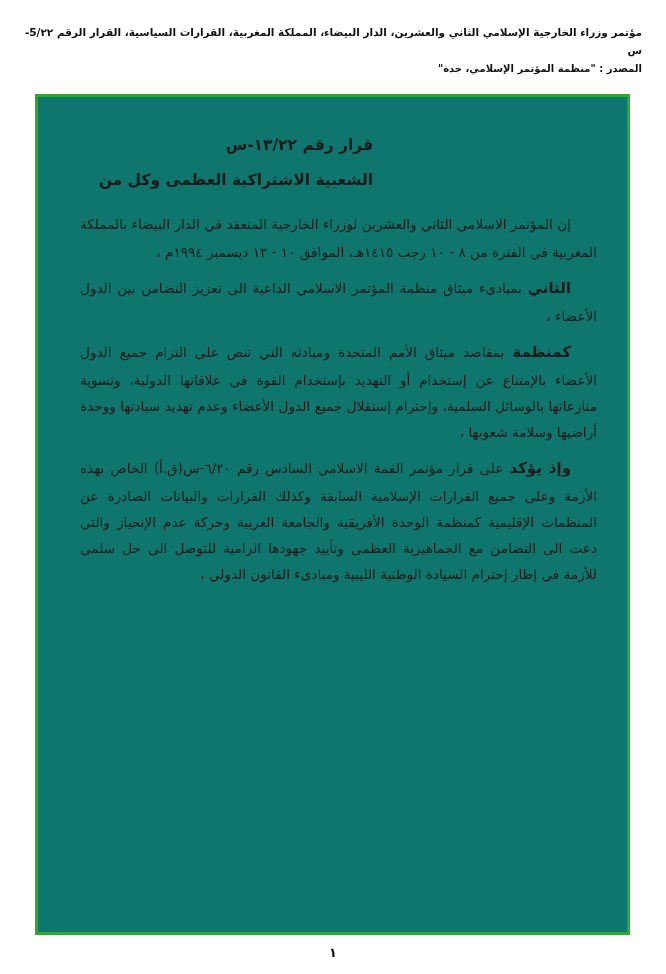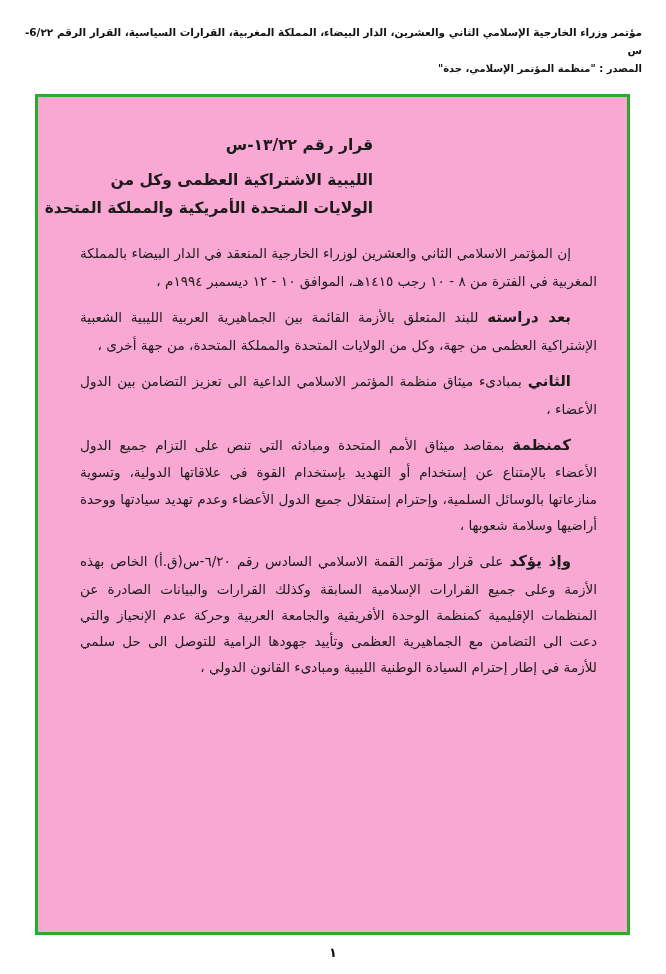--- a/index.html
+++ b/index.html
@@ -34,21 +34,21 @@
     position: absolute;
     top: 94px;
     left: 35px;
     width: 595px;
     height: 841px;
     border: 3px solid #2aab2a;
     box-sizing: border-box;
     direction: rtl;
     padding: 20px 30px 10px 26px;
     overflow: hidden;
-    background: #f9a8d4;
+    background: #0f766e;
   }
   
   .title-block {
     direction: rtl;
     text-align: right;
     padding: 14px 42% 16px 6px;
   }
   .title-line {
     font-weight: bold;
     font-size: 15.5px;
@@ -85,37 +85,35 @@
     font-weight: bold;
     color: #111;
   }
 </style>
 </head>
 <body>
 
 <div class="page">
 
   <header class="doc-header">
-    <div class="hdr-line1">مؤتمر وزراء الخارجية الإسلامي الثاني والعشرين، الدار البيضاء، المملكة المغربية، القرارات السياسية، القرار الرقم 6/٢٢-س</div>
+    <div class="hdr-line1">مؤتمر وزراء الخارجية الإسلامي الثاني والعشرين، الدار البيضاء، المملكة المغربية، القرارات السياسية، القرار الرقم 5/٢٢-س</div>
     <div class="hdr-line2">المصدر :  "منظمة المؤتمر الإسلامي، جدة"</div>
   </header>
 
   <div class="green-box">
 
     <div class="title-block">
       <div class="title-line t-number">قرار رقم ١٣/٢٢-س</div>
-      <div class="title-line">الليبية الاشتراكية العظمى وكل من</div>
-      <div class="title-line">الولايات المتحدة الأمريكية والمملكة المتحدة</div>
+      <div class="title-line">الشعبية الاشتراكية العظمى وكل من</div>
     </div>
 
     <div class="doc-body">
 
       <p><span class="lead-word"></span> <span>إن المؤتمر الاسلامي الثاني والعشرين لوزراء الخارجية المنعقد في الدار البيضاء بالمملكة المغربية في الفترة من ٨ - ١٠ رجب ١٤١٥هـ، الموافق ١٠ - ١٢ ديسمبر ١٩٩٤م ،</span></p>
 
-      <p><span class="lead-word">بعد دراسته</span> <span>للبند المتعلق بالأزمة القائمة بين الجماهيرية العربية الليبية الشعبية الإشتراكية العظمى من جهة، وكل من الولايات المتحدة والمملكة المتحدة، من جهة أخرى ،</span></p>
 
       <p><span class="lead-word">الثاني</span> <span>بمبادىء ميثاق منظمة المؤتمر الاسلامي الداعية الى تعزيز التضامن بين الدول الأعضاء ،</span></p>
 
       <p><span class="lead-word">كمنظمة</span> <span>بمقاصد ميثاق الأمم المتحدة ومبادئه التي تنص على التزام جميع الدول الأعضاء بالإمتناع عن إستخدام أو التهديد بإستخدام القوة في علاقاتها الدولية، وتسوية منازعاتها بالوسائل السلمية، وإحترام إستقلال جميع الدول الأعضاء وعدم تهديد سيادتها ووحدة أراضيها وسلامة شعوبها ،</span></p>
 
       <p><span class="lead-word">وإذ يؤكد</span> <span>على قرار مؤتمر القمة الاسلامي السادس رقم ٦/٢٠-س(ق.أ) الخاص بهذه الأزمة وعلى جميع القرارات الإسلامية السابقة وكذلك القرارات والبيانات الصادرة عن المنظمات الإقليمية كمنظمة الوحدة الأفريقية والجامعة العربية وحركة عدم الإنحياز والتي دعت الى التضامن مع الجماهيرية العظمى وتأييد جهودها الرامية للتوصل الى حل سلمي للأزمة في إطار إحترام السيادة الوطنية الليبية ومبادىء القانون الدولي ،</span></p>
 
 
     </div>
   </div>

